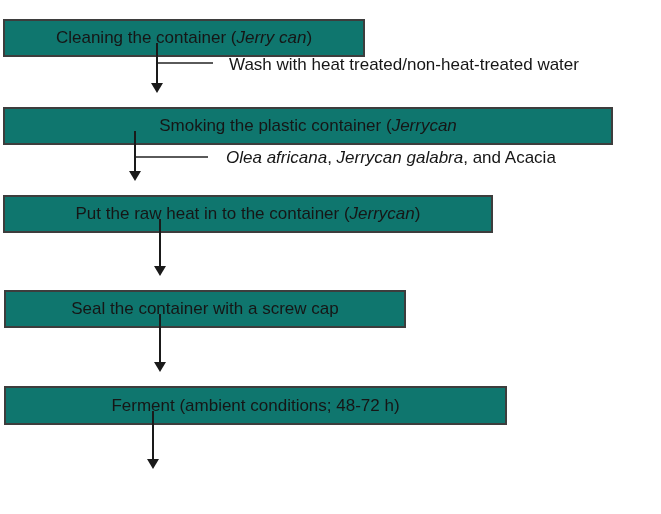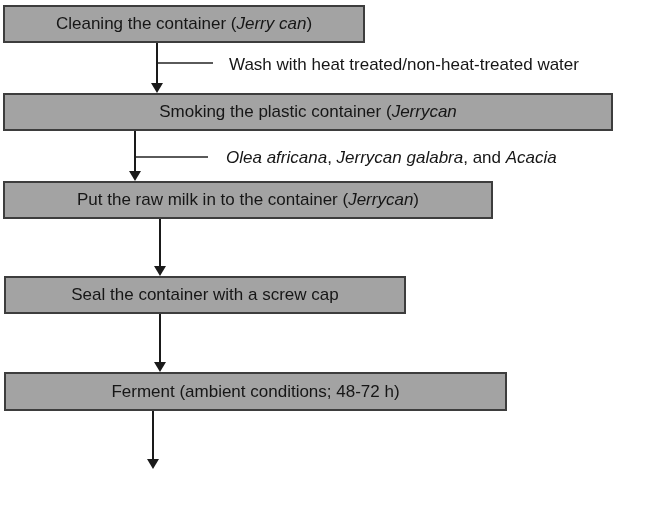--- a/index.html
+++ b/index.html
@@ -13,27 +13,28 @@
     height: 514px;
     background: var(--background, #ffffff);
     font-family: "Liberation Sans", sans-serif;
     color: var(--text, #161616);
     overflow: hidden;
   }
   .fbox {
     position: absolute;
     box-sizing: border-box;
     border: 2px solid var(--box-border, #3d3d3d);
-    background: #a3a3a3;
+    background: #0f766e;
     display: flex;
     align-items: center;
     justify-content: center;
     font-size: 17px;
     line-height: 1.15;
     white-space: nowrap;
+    margin-top: 14px;
   }
   .shaft {
     position: absolute;
     width: 2px;
     background: var(--arrow, #1a1a1a);
   }
   .ahead {
     position: absolute;
     width: 0;
     height: 0;
@@ -99,24 +100,24 @@
   <div class="note" id="note-wash"><span>Wash with heat treated/non-heat-treated water</span></div>
 
   <div class="fbox" id="box-smoking">
       <span>Smoking the plastic container (</span>
       <span style="font-style: italic;">Jerrycan</span>
     </div>
 
   <div class="shaft" id="shaft-2"></div>
   <div class="ahead" id="head-2"></div>
   <div class="hline" id="conn-2"></div>
-  <div class="note" id="note-plants"><span style="font-style: italic;">Olea africana</span><span>, </span><span style="font-style: italic;">Jerrycan galabra</span><span>, and </span><span style="font-style: italic;">Acacia</span></div>
+  <div class="note" id="note-plants"><span style="font-style: italic;">Olea africana</span><span>, </span><span style="font-style: italic;">Jerrycan galabra</span><span>, and </span><span style="">Acacia</span></div>
 
   <div class="fbox" id="box-addmilk">
-      <span>Put the raw milk in to the container (</span>
+      <span>Put the raw heat in to the container (</span>
       <span style="font-style: italic;">Jerrycan</span>
       <span>)</span>
     </div>
 
   <div class="shaft" id="shaft-3"></div>
   <div class="ahead" id="head-3"></div>
 
   <div class="fbox" id="box-seal">
       <span>Seal the container with a screw cap</span>
     </div>

